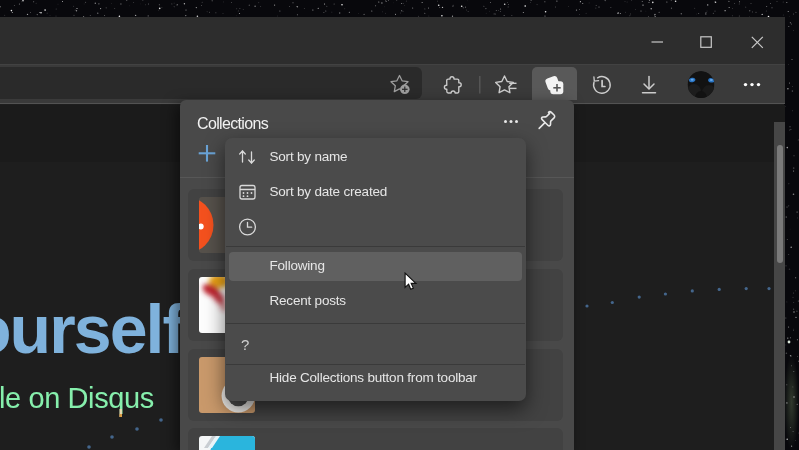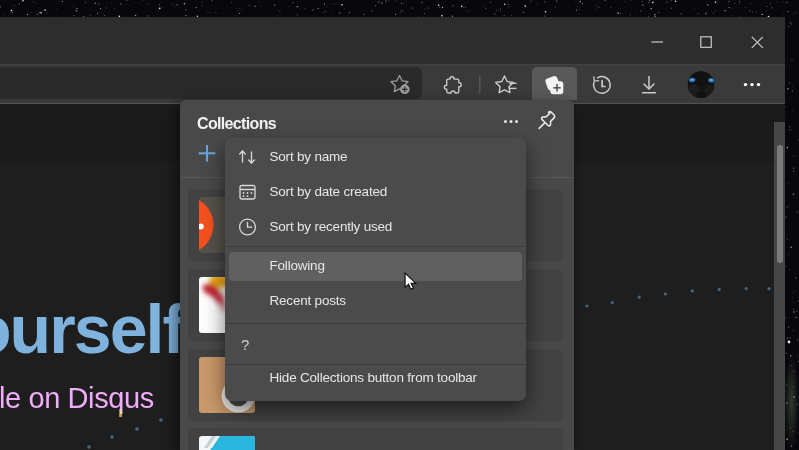--- a/index.html
+++ b/index.html
@@ -2,29 +2,29 @@
 <html><head><meta charset="utf-8"><style>
 *{margin:0;padding:0;box-sizing:border-box}
 html,body{width:799px;height:450px;overflow:hidden;background:#08080c;font-family:"Liberation Sans",sans-serif}
 .abs{position:absolute}
 #win{position:absolute;left:0;top:17px;width:784px;height:433px;background:#1e1e1e}
 #titlebar{position:absolute;left:0;top:0;width:785px;height:47px;background:#2d2d2d}
 #toolbar{position:absolute;left:0;top:47px;width:785px;height:40px;background:#3a3a3a;border-top:1px solid #424242;border-bottom:1px solid #535353}
 #addrbar{position:absolute;left:-8px;top:50px;width:430px;height:32px;background:#2a2a2a;border-radius:6px}
 #collbtn{position:absolute;left:532px;top:67px;width:45px;height:33px;background:#595959;border-radius:5px 5px 0 0}
 #panel{position:absolute;left:180px;top:100px;width:394px;height:350px;background:#494949;border-radius:6px 6px 0 0;box-shadow:-4px 4px 14px rgba(0,0,0,.5)}
-#paneltitle{position:absolute;left:197px;top:114.5px;width:200px;font-size:16px;font-weight:bold;color:#f2f2f2;letter-spacing:-0.65px}
+#paneltitle{position:absolute;left:197px;top:114.5px;width:200px;font-size:16px;font-weight:normal;color:#f2f2f2;letter-spacing:-0.65px}
 .card{position:absolute;left:8px;width:375px;height:72px;background:#424242;border-radius:6px}
 .thumb{position:absolute;left:11px;top:8px;width:56px;height:56px;border-radius:3px;overflow:hidden}
 #menu{position:absolute;left:224.5px;top:138px;width:301px;height:263px;background:#4b4b4b;border-radius:7px;box-shadow:0 8px 20px rgba(0,0,0,.55)}
 .mi{position:absolute;left:0;width:301px;height:35px;color:#e6e6e6;font-size:13.5px;letter-spacing:-0.2px;padding-left:45px;line-height:33px}
 .sep{position:absolute;left:1px;width:299px;height:1px;background:#3a3a3a}
 #hl{position:absolute;left:4px;top:114px;width:293px;height:28.5px;background:#606060;border-radius:4px}
 #bigtext{position:absolute;left:-66px;top:278px;font-size:68px;line-height:68px;font-weight:bold;color:#7fb2dc;letter-spacing:-1.9px}
-#subtext{position:absolute;left:-1px;top:363px;font-size:29px;line-height:36px;color:#f0abfc;letter-spacing:-0.4px}
+#subtext{position:absolute;left:-1px;top:363px;font-size:29px;line-height:36px;color:#86efac;letter-spacing:-0.4px}
 #sbtrack{position:absolute;left:774px;top:105px;width:11px;height:345px;background:#464646}
 #sbthumb{position:absolute;left:776.5px;top:128px;width:6px;height:118px;background:#7a7a7a;border-radius:3px}
 svg{display:block}
 </style></head>
 <body>
 <svg id="bg" class="abs" style="left:0;top:0" width="799" height="450" viewBox="0 0 799 450">
 <radialGradient id="haze" cx="50%" cy="50%" r="50%">
       <stop offset="0%" stop-color="#5a6b4e" stop-opacity=".5"></stop>
       <stop offset="100%" stop-color="#5a6b4e" stop-opacity="0"></stop>
     </radialGradient>
@@ -530,21 +530,20 @@
   <g stroke="#6aa3d6" stroke-width="2.1" fill="none">
       <line x1="12" y1="4" x2="12" y2="20.6"></line>
       <line x1="3.7" y1="12.3" x2="20.3" y2="12.3"></line>
     </g>
 </svg>
 
 <div id="menu">
   <div id="hl"></div>
   <div class="mi" style="top:2px">Sort by name</div>
   <div class="mi" style="top:36.5px">Sort by date created</div>
-  <div class="mi" style="top:71.5px">Sort by recently used</div>
   <div class="sep" style="top:107.5px"></div>
   <div class="mi" style="top:146px">Recent posts</div>
   <div class="mi" style="top:111px">Following</div>
   <div class="sep" style="top:185px"></div>
   <div class="sep" style="top:225.5px"></div>
   <div class="mi" style="top:223px">Hide Collections button from toolbar</div>
   <svg class="abs" style="left:3px;top:0" width="301" height="263" viewBox="0 0 301 263">
     <g stroke="#d9d9d9" stroke-width="1.3" fill="none" stroke-linecap="round" stroke-linejoin="round">
 
       <line x1="14.5" y1="13" x2="14.5" y2="24"></line>

